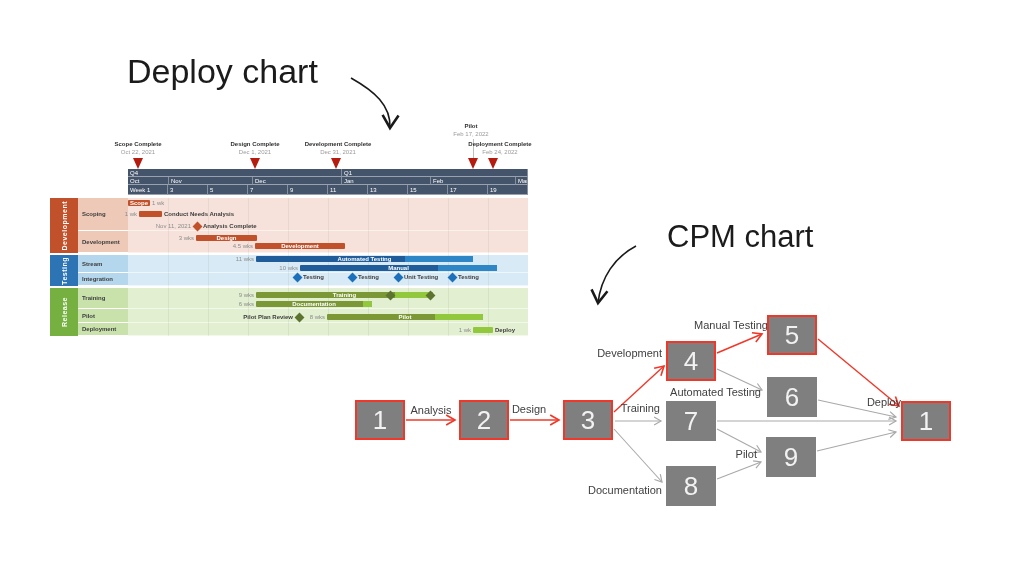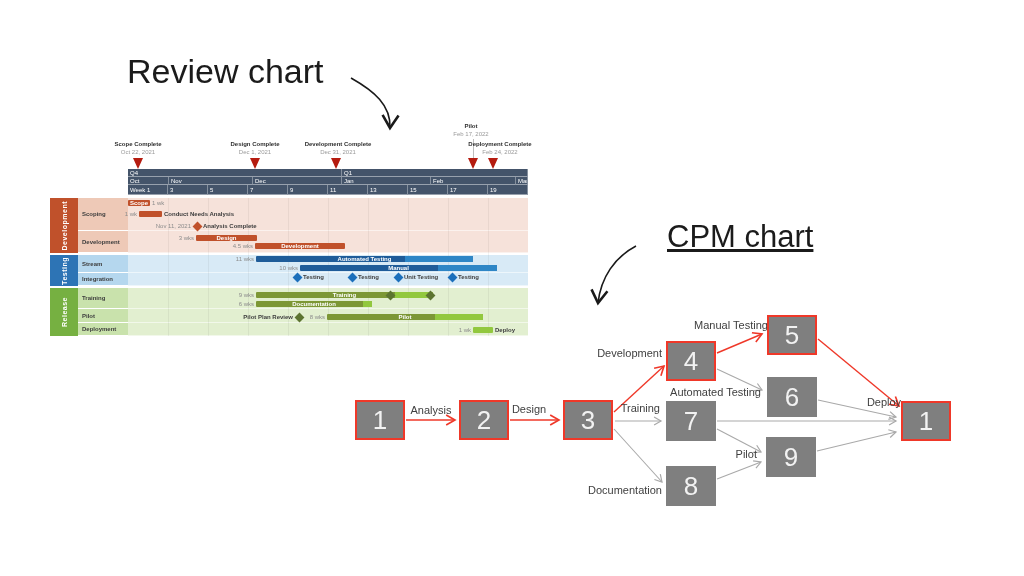--- a/index.html
+++ b/index.html
@@ -48,22 +48,22 @@
 <svg id="annot-svg" width="1024" height="576">
   <defs>
     <marker id="ah-black" viewBox="0 0 12 12" refX="10" refY="6" markerWidth="12" markerHeight="12" orient="auto">
       <path d="M 2 1 L 10 6 L 2 11" fill="none" stroke="#1a1a1a" stroke-width="1.6"></path>
     </marker>
   </defs>
   <path d="M 351 78 C 374 91 391 105 390 128" fill="none" stroke="#1a1a1a" stroke-width="1.6" marker-end="url(#ah-black)"></path>
   <path d="M 636 246 C 615 257 601 277 598 303" fill="none" stroke="#1a1a1a" stroke-width="1.6" marker-end="url(#ah-black)"></path>
 </svg>
 
-<div class="big-title" style="left:127px;top:52px;font-size:34px;">Review chart</div>
-<div class="big-title" style="left:667px;top:219px;font-size:31px;text-decoration:underline;">CPM chart</div>
+<div class="big-title" style="left:127px;top:52px;font-size:34px;">Deploy chart</div>
+<div class="big-title" style="left:667px;top:219px;font-size:31px;">CPM chart</div>
 
 <div id="gantt">
     <div class="sec-hdr" style="left: 0px; top: 83px; width: 28px; height: 55px; background: rgb(192, 81, 43);">
       <span>Development</span>
     </div>
     <div class="row-label" style="left: 28px; top: 83px; width: 50px; height: 33px; background: rgb(238, 201, 183);">Scoping</div>
     <div class="row-area" style="left: 78px; top: 83px; width: 400px; height: 33px; background: rgb(246, 226, 218);"></div>
     <div class="row-label" style="left: 28px; top: 116px; width: 50px; height: 22px; background: rgb(238, 201, 183);">Development</div>
     <div class="row-area" style="left: 78px; top: 116px; width: 400px; height: 22px; background: rgb(246, 226, 218);"></div>
     <div class="sec-hdr" style="left: 0px; top: 140px; width: 28px; height: 31px; background: rgb(45, 116, 181);">

